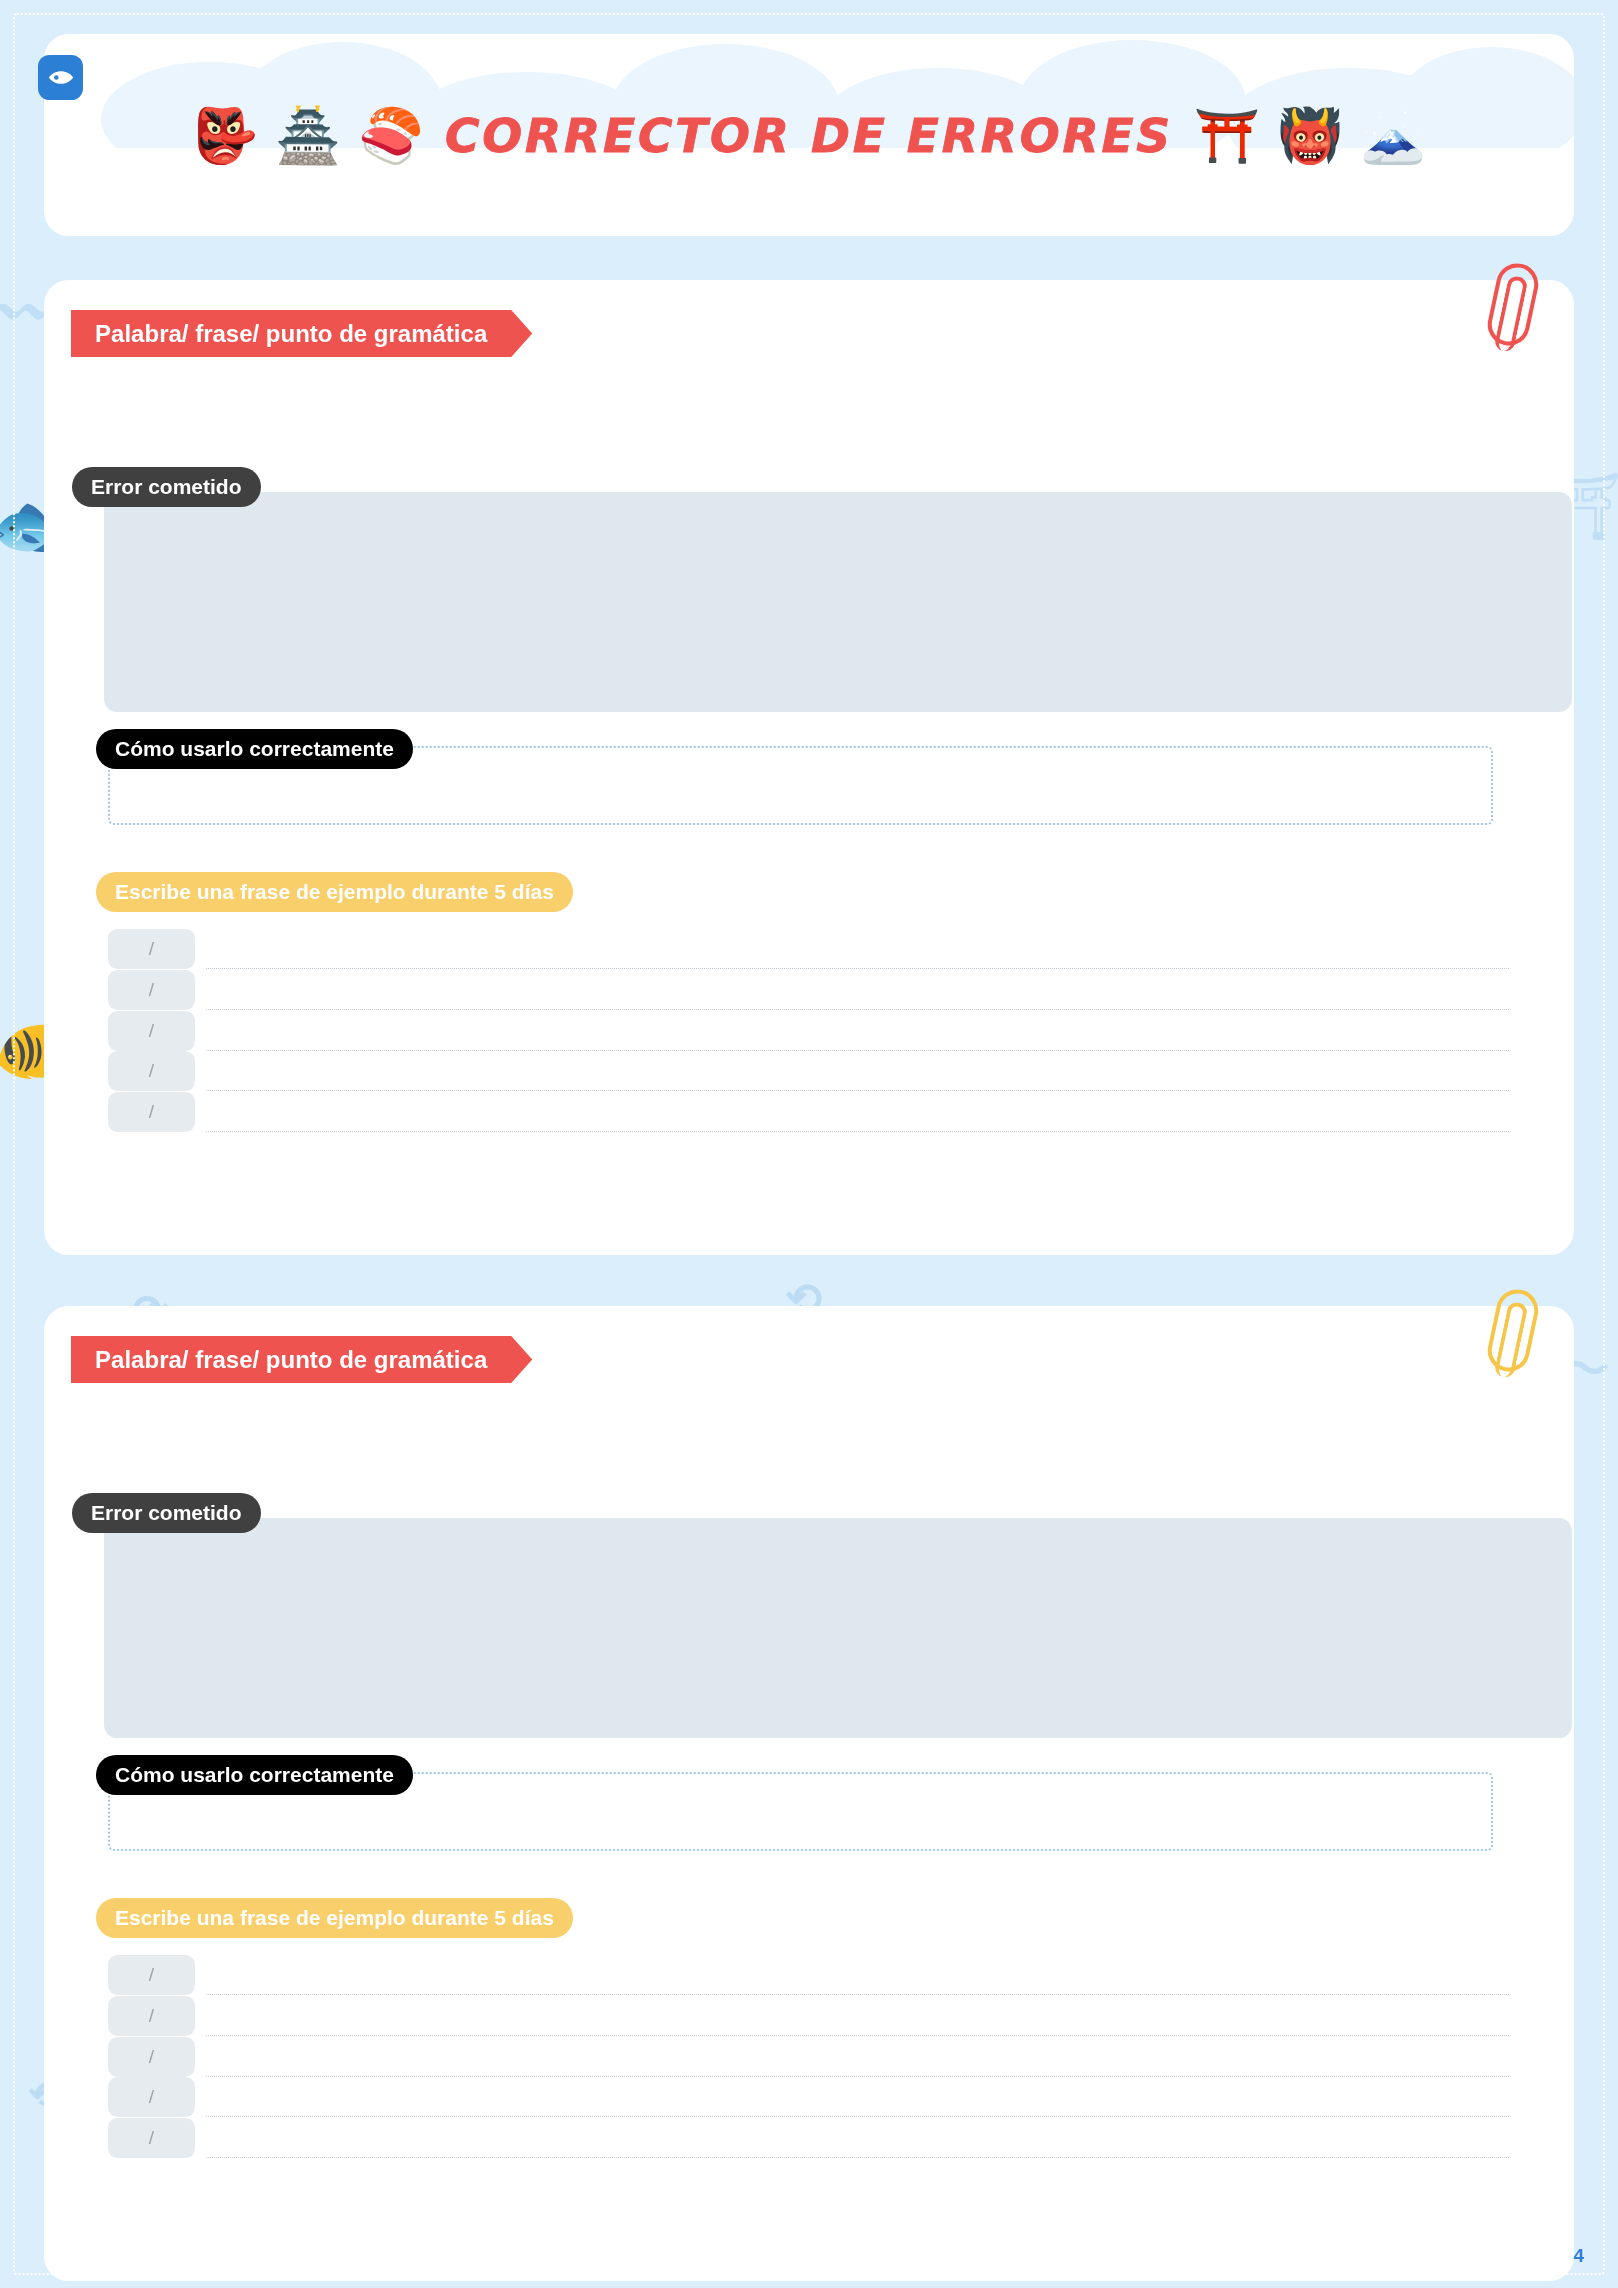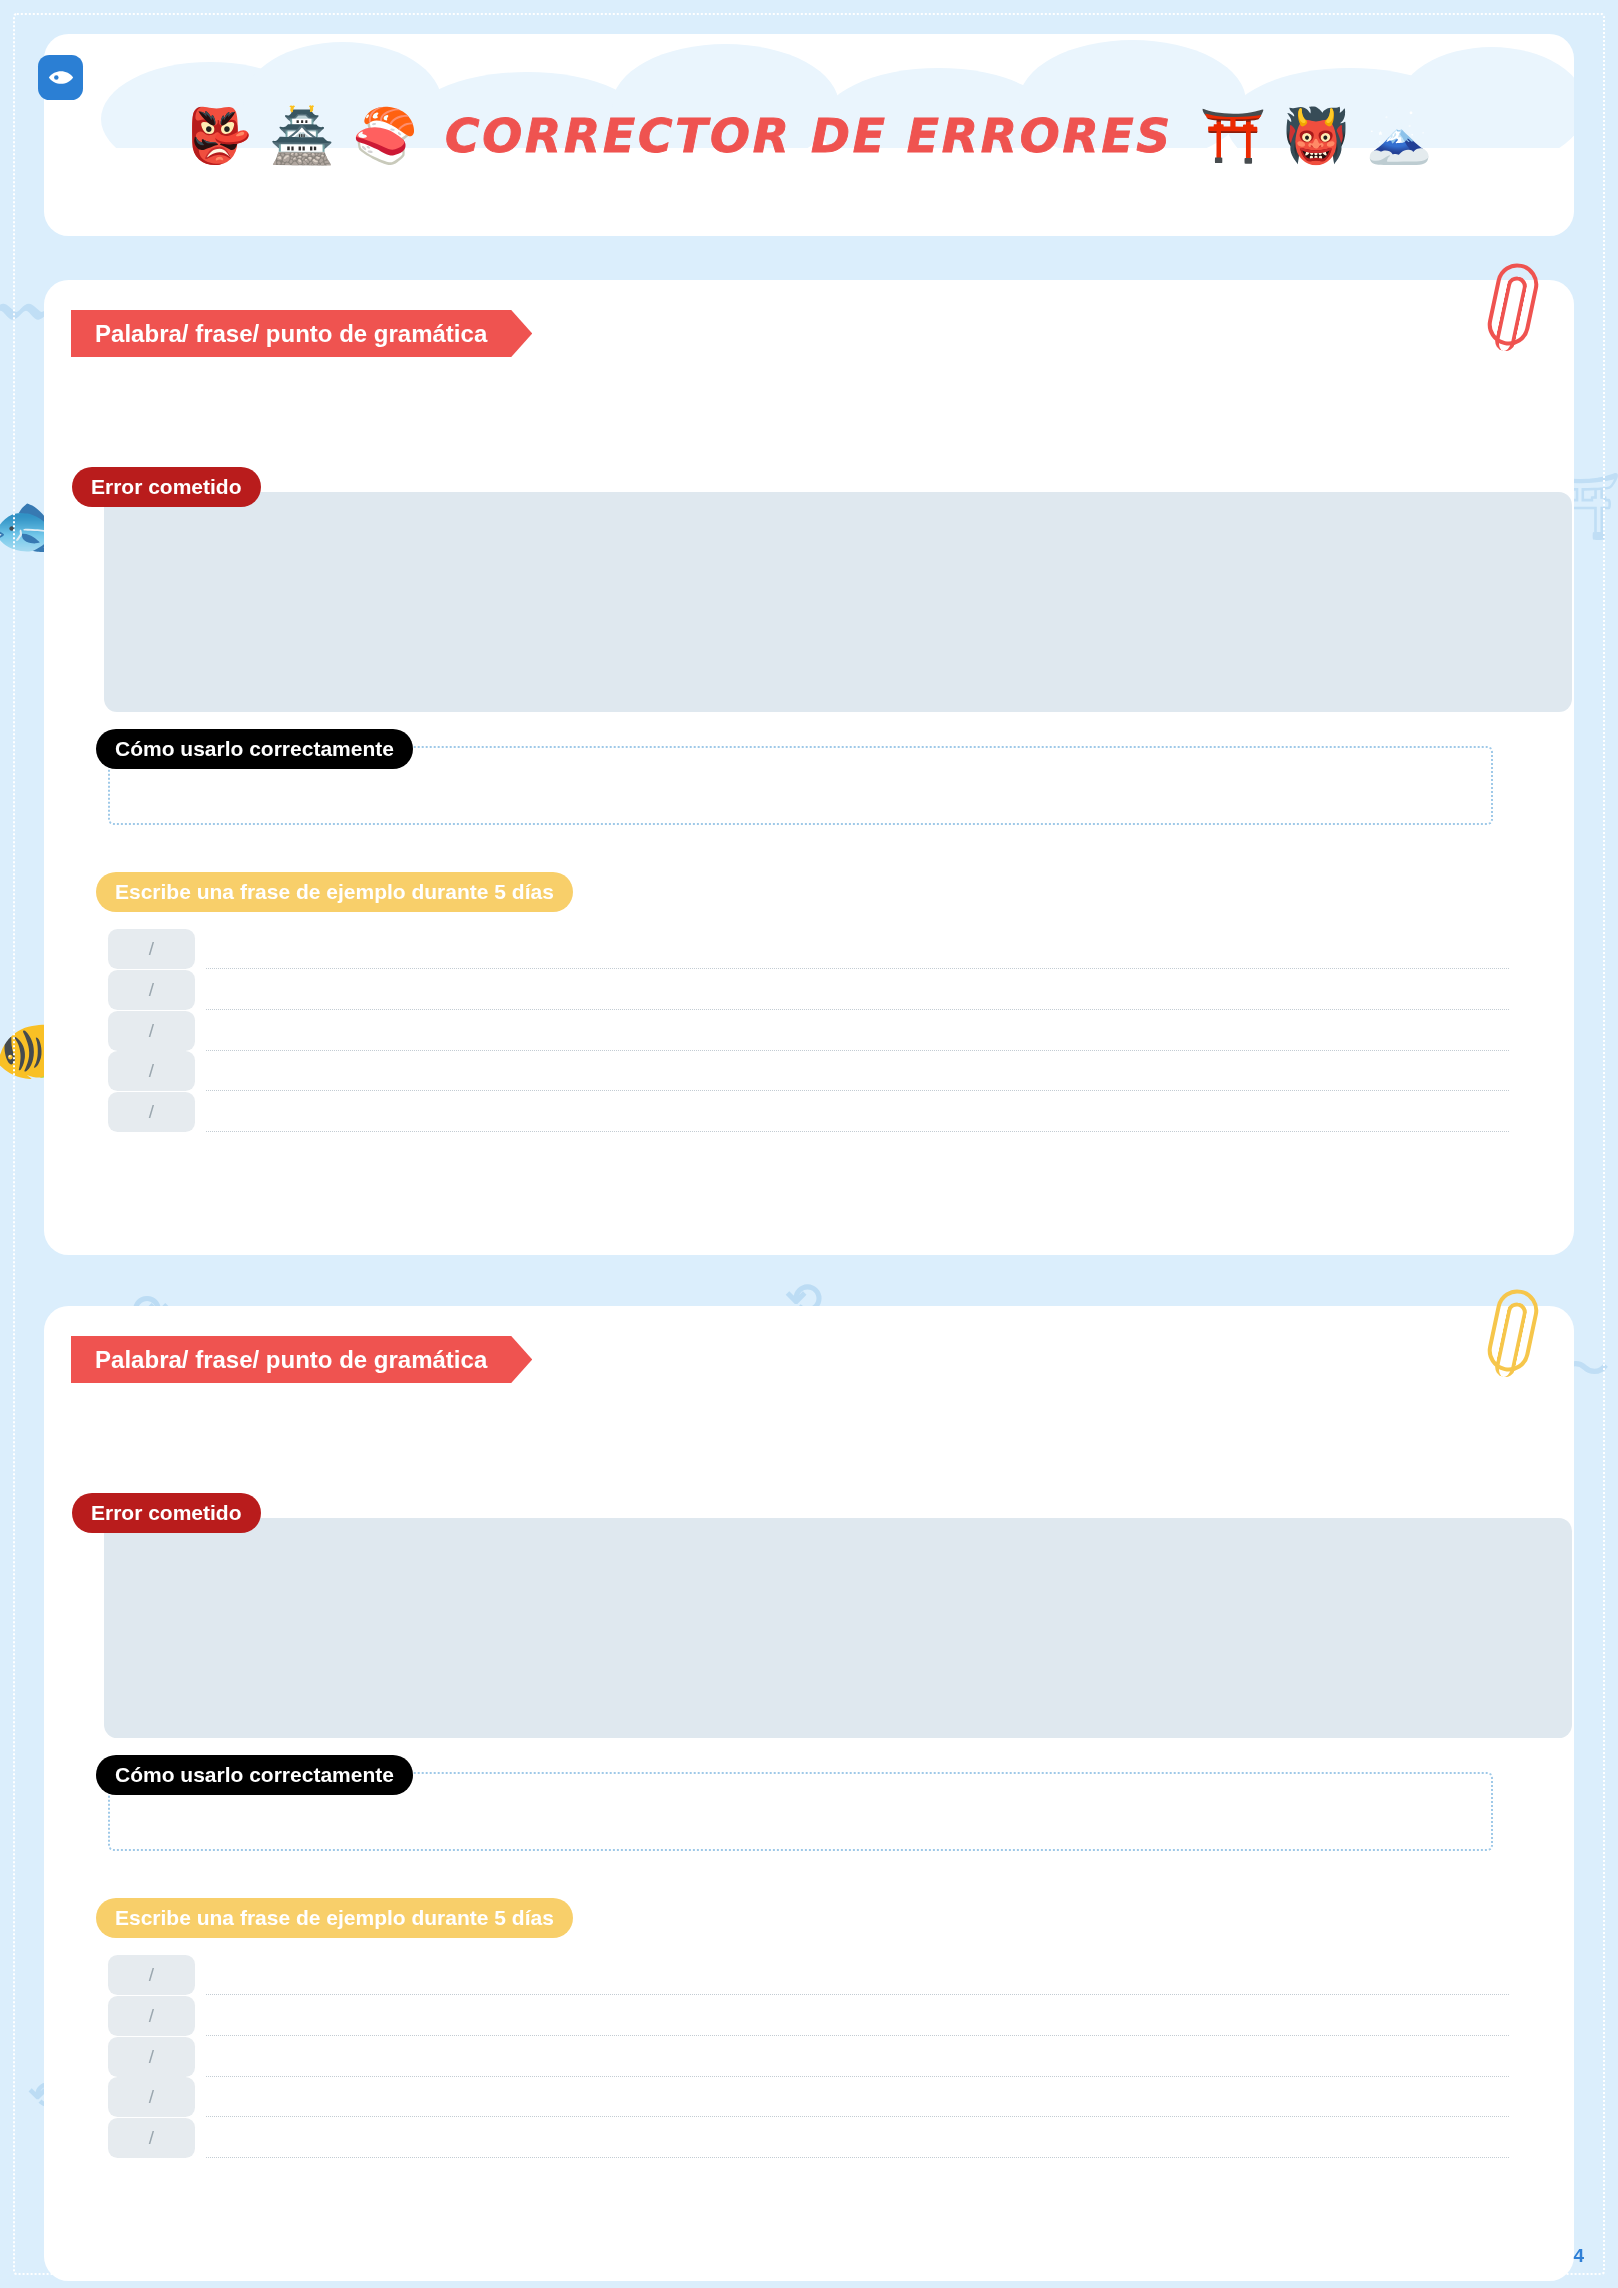--- a/index.html
+++ b/index.html
@@ -68,21 +68,21 @@
   }
   #header-title {
     font-family: "DejaVu Sans", sans-serif;
     font-weight: bold;
     font-style: italic;
     font-size: 47px;
     letter-spacing: 2.8px;
     color: #ef5350;
     -webkit-text-stroke: 0.9px #ef5350;
     white-space: nowrap;
-    margin: 0 10px;
+    margin: 0 4px;
   }
   .header-emoji {
     font-size: 53px;
     line-height: 1;
   }
 
   
   #logo-badge {
     position: absolute;
     left: 38px; top: 55px;
@@ -149,21 +149,21 @@
     align-items: center;
     height: 40px;
     padding: 0 19px;
     border-radius: 20px;
     font-size: 21px;
     font-weight: bold;
     color: #ffffff;
     white-space: nowrap;
     z-index: 3;
   }
-  .pill.blue   { background: #b91c1c; }
+  .pill.blue   { background: #404040; }
   .pill.lblue  { background: #000000; }
   .pill.yellow { background: #f8cf6a; }
 
   
   .error-box {
     position: absolute;
     left: 60px;
     width: 1468px;
     height: 220px;
     background: #dfe8ef;

